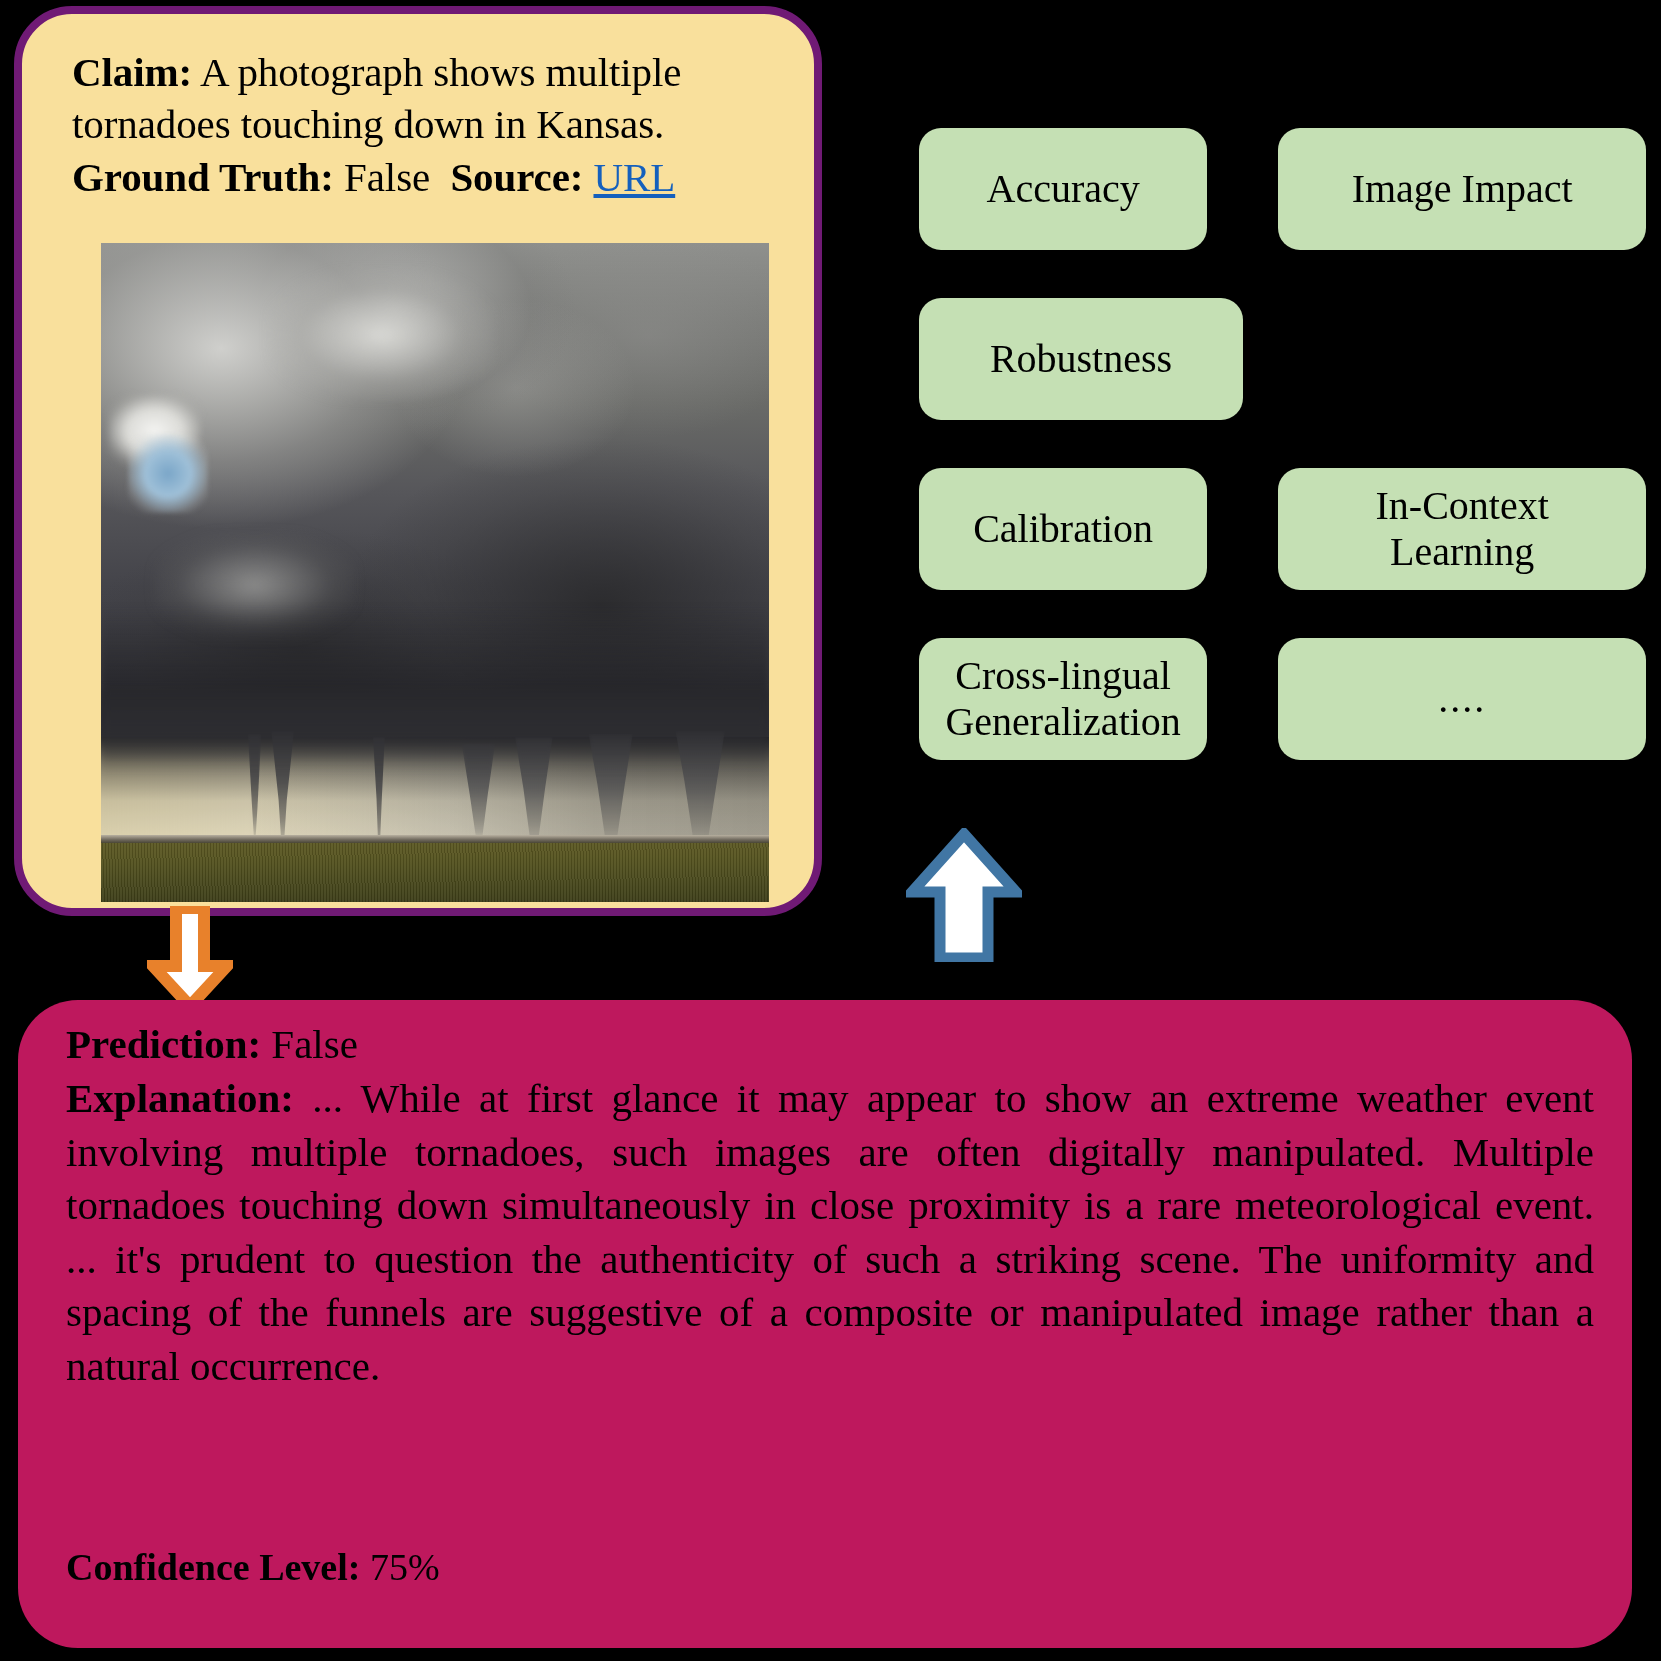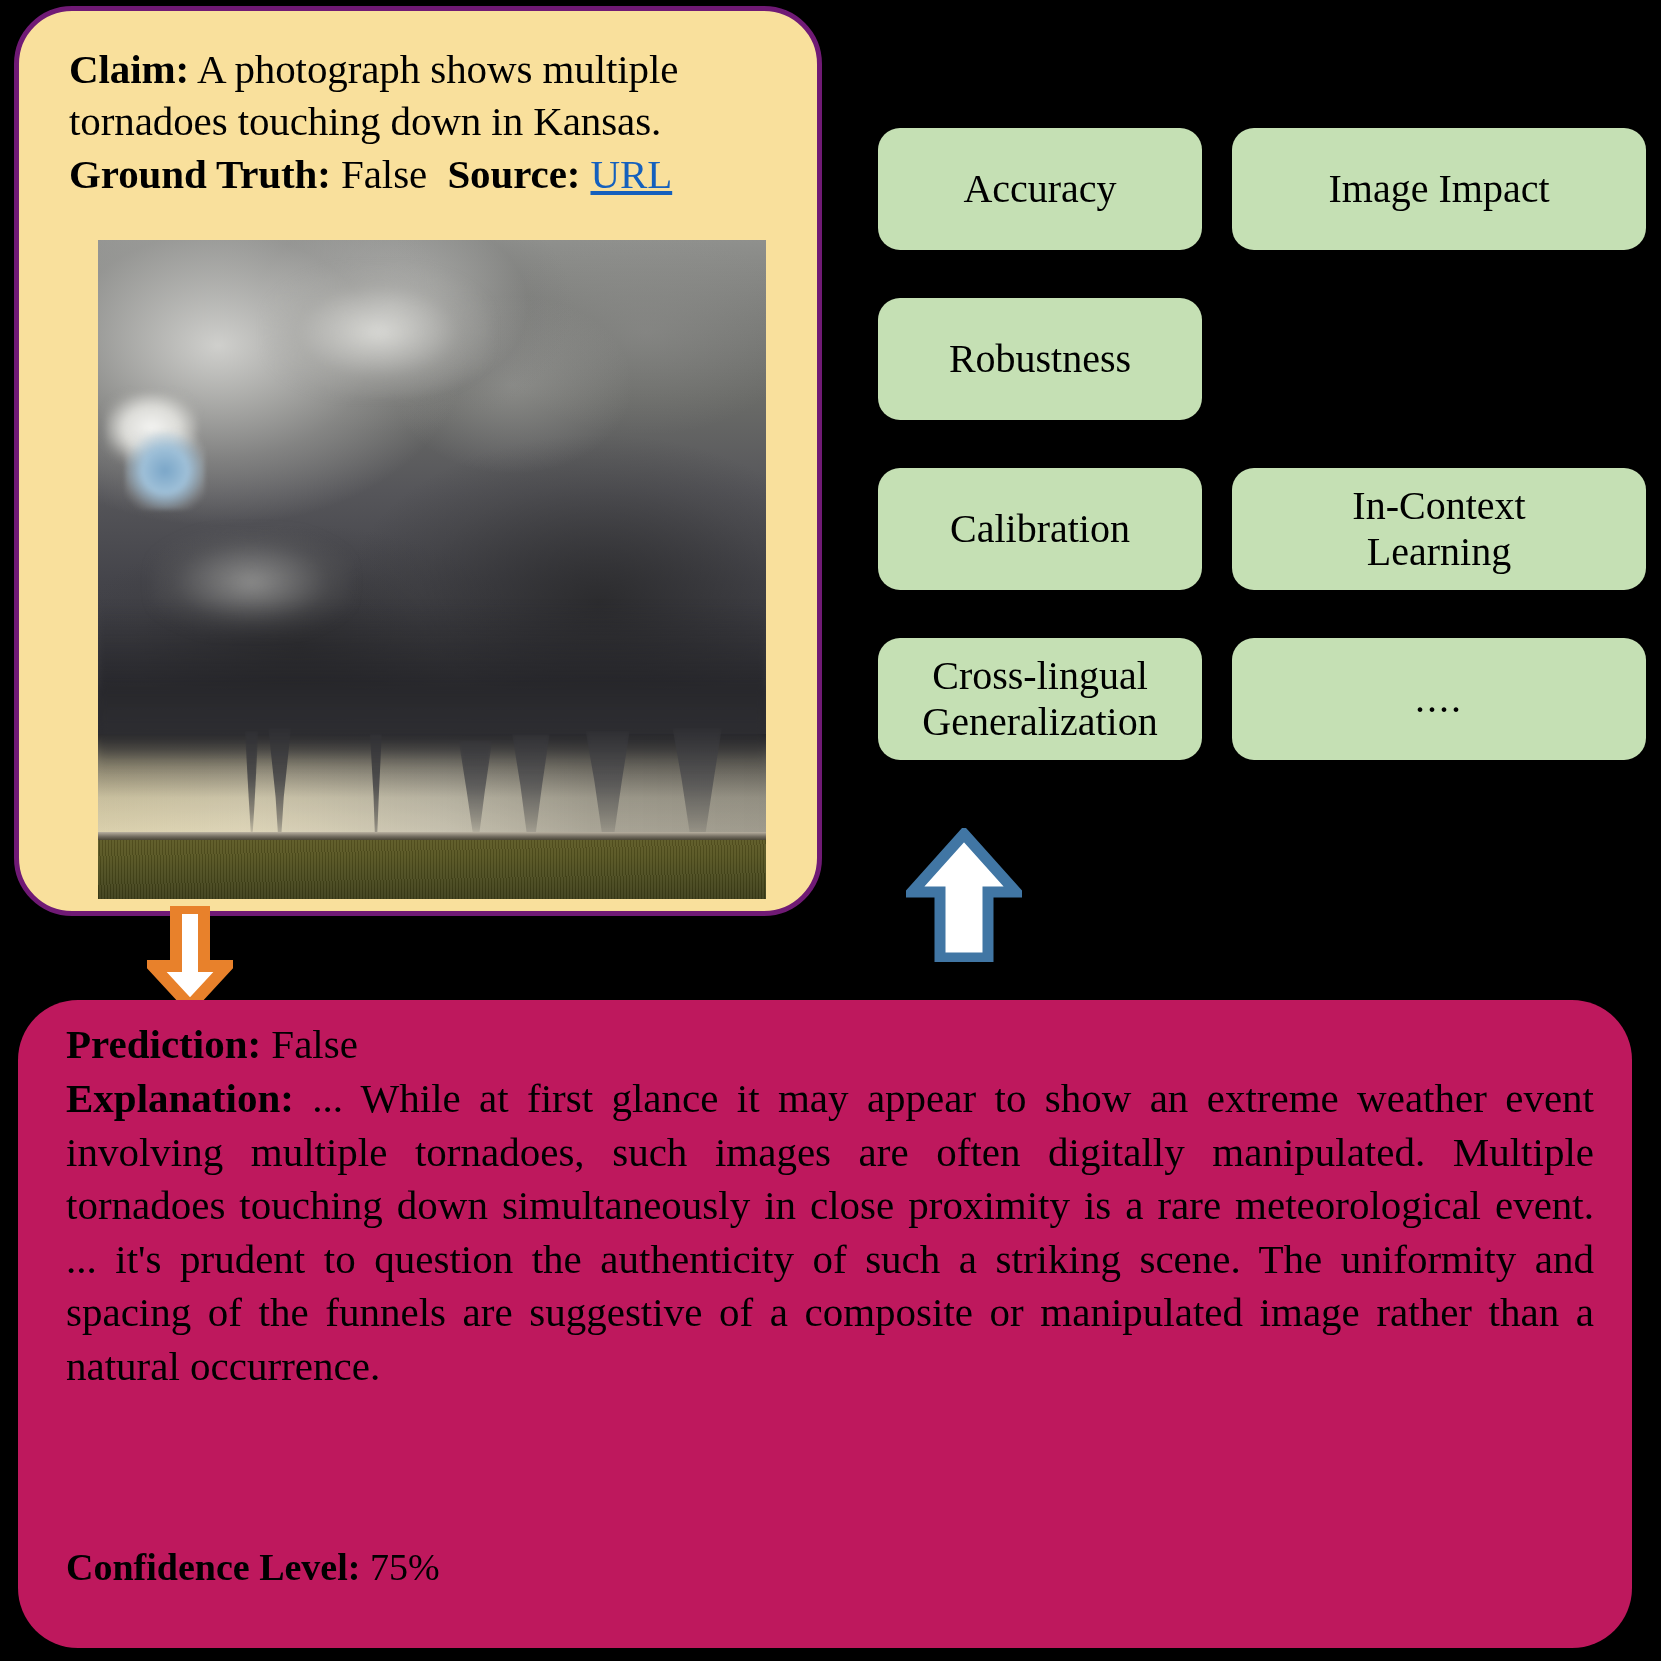--- a/index.html
+++ b/index.html
@@ -17,21 +17,21 @@
   }
 
   
   #claim-card {
     position: absolute;
     left: 14px;
     top: 6px;
     width: 808px;
     height: 910px;
     background: #F9E09C;
-    border: 5px solid #701a75;
+    border: 8px solid #701a75;
     border-radius: 58px;
     box-sizing: border-box;
   }
   #claim-text-block {
     position: absolute;
     left: 50px;
     top: 32px;
     width: 730px;
     font-size: 41px;
     line-height: 1.28;
@@ -188,20 +188,21 @@
     border-radius: 22px;
     height: 122px;
     display: flex;
     align-items: center;
     justify-content: center;
     text-align: center;
     font-size: 40px;
     line-height: 1.14;
     padding: 0 10px;
     box-sizing: border-box;
+    margin-left: 41px;
   }
   .dim-col-left  { width: 324px; }
   .dim-col-right { width: 414px; }
   .dots-box { font-size: 40px; letter-spacing: 2px; }
 
   
   #prediction-card {
     position: absolute;
     left: 18px;
     top: 1000px;

